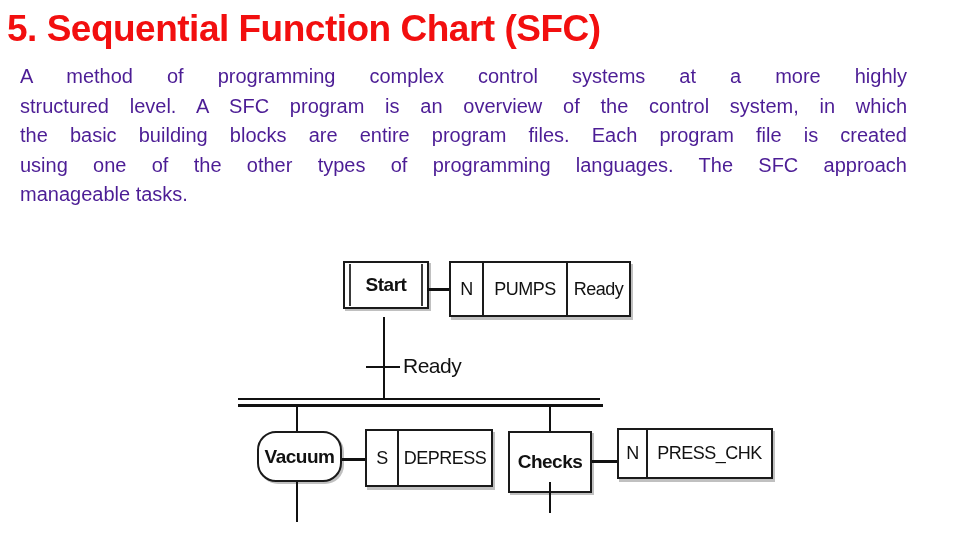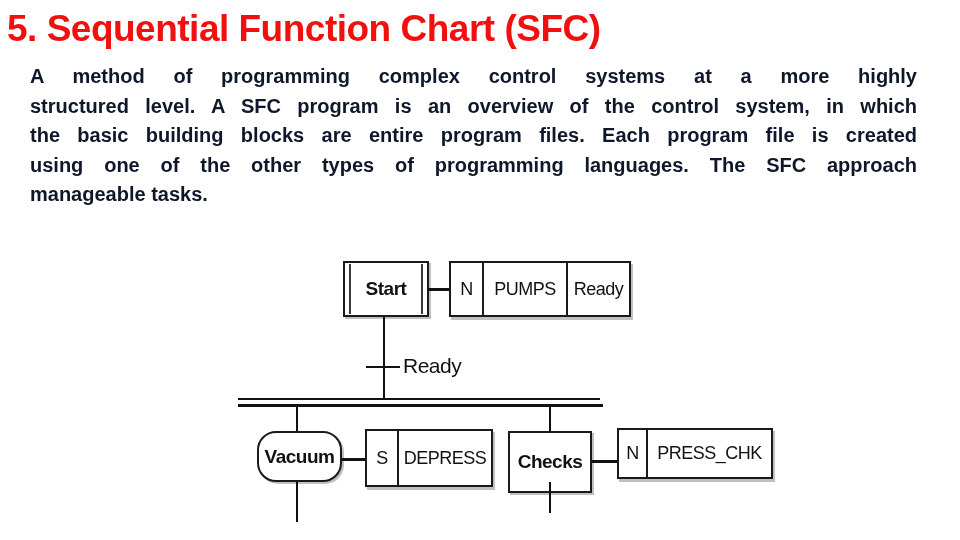--- a/index.html
+++ b/index.html
@@ -10,22 +10,22 @@
 
   
   .title {
     position:absolute; left:7px; top:4px; width:860px;
     font-size:37px; font-weight:bold; color:#f20f0f;
     letter-spacing:-0.5px; line-height:50px; white-space:nowrap;
   }
 
   
   .body-text {
-    position:absolute; left:30px; top:62px; width:887px;
-    font-size:20px; color:#0f172a; line-height:29.5px;font-weight:bold;
+    position:absolute; left:20px; top:62px; width:887px;
+    font-size:20px; color:#4c1d95; line-height:29.5px;
   }
   .bline { text-align:justify; text-align-last:justify; white-space:normal; }
   .bline.last { text-align-last:left; }
 
   
   .hline, .vline { position:absolute; background:#111; }
   .step {
     position:absolute; border:2px solid #1a1a1a; background:#fff;
     display:flex; align-items:center; justify-content:center;
     font-weight:bold; font-size:19px; color:#111;
@@ -62,21 +62,21 @@
   <div class="body-text">
     <div class="bline">A method of programming complex control systems at a more highly</div>
     <div class="bline">structured level. A SFC program is an overview of the control system, in which</div>
     <div class="bline">the basic building blocks are entire program files. Each program file is created</div>
     <div class="bline">using one of the other types of programming languages. The SFC approach</div>
     <div class="bline last">manageable tasks.</div>
   </div>
 
   <div>
 
-    <div class="step" style="left:343px; top:261px; width:86px; height:56px;">
+    <div class="step" style="left:343px; top:261px; width:86px; height:48px;">
       <div class="dblbar l"></div>
       <div class="dblbar r"></div>
       <span>Start</span>
     </div>
 
     <div class="hline" style="left:427px; top:288px; width:22px; height:3px;"></div>
 
     <div class="ablock" style="left:449px; top:261px; width:182px; height:56px;">
       <div class="acell" style="width:33px;">N</div>
       <div class="acell" style="width:84px;">PUMPS</div>

